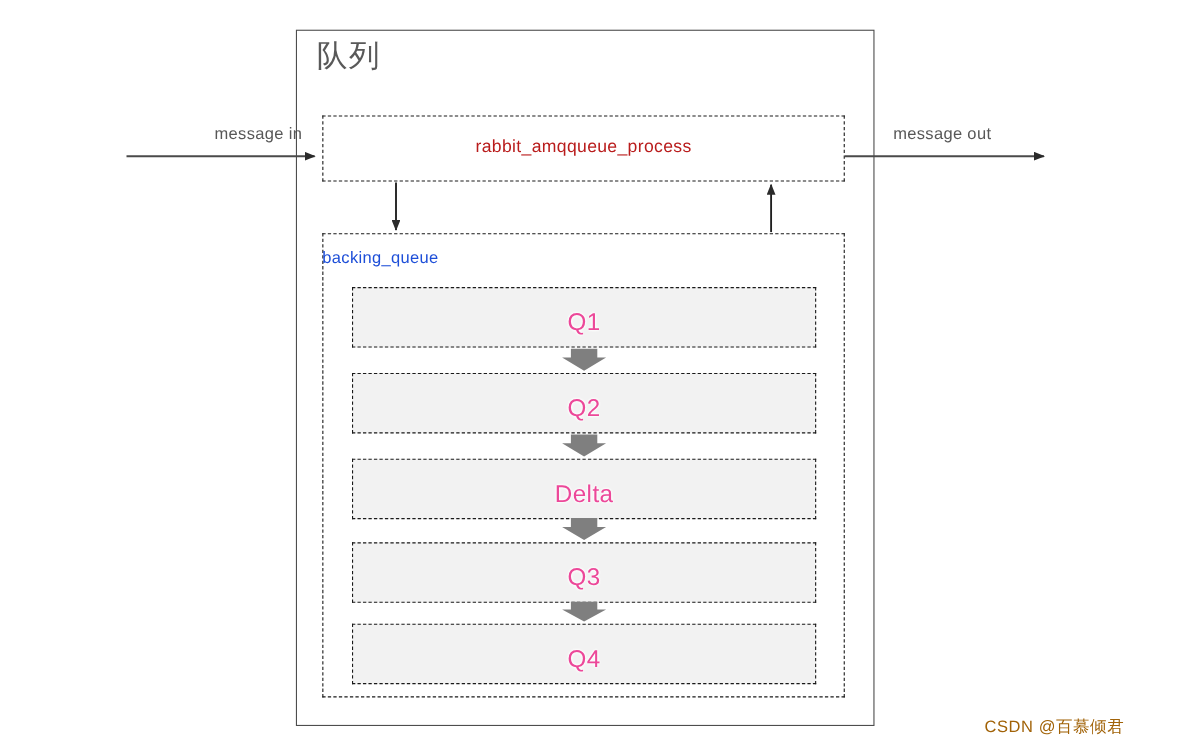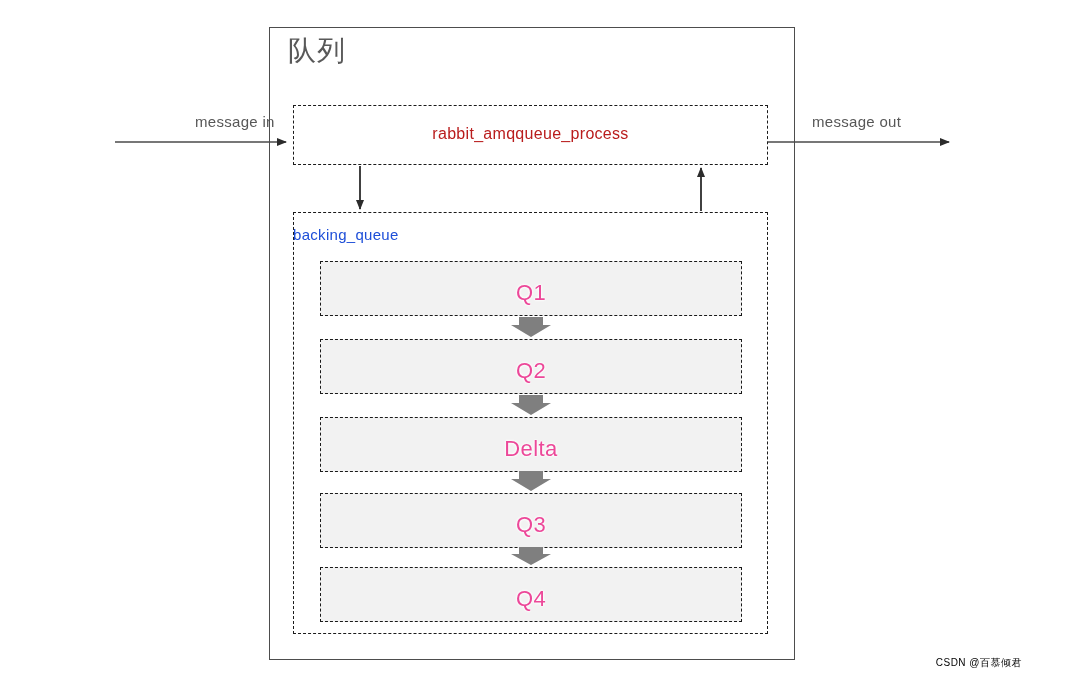--- a/index.html
+++ b/index.html
@@ -123,22 +123,22 @@
     white-space: nowrap;
   }
   .msg-in-label  { left: 159px; top: 113px; margin-left: 36px; }
   .msg-out-label { left: 812px; top: 113px; }
 
   
   .watermark {
     position: absolute;
     right: 14px;
     bottom: 10px;
-    font-size: 10px;
-    color: #000000;
+    font-size: 15px;
+    color: #a16207;
     letter-spacing: 0.5px;
     white-space: nowrap;
   }
 
   svg.overlay {
     position: absolute;
     left: 0;
     top: 0;
     width: 1077px;
     height: 680px;

